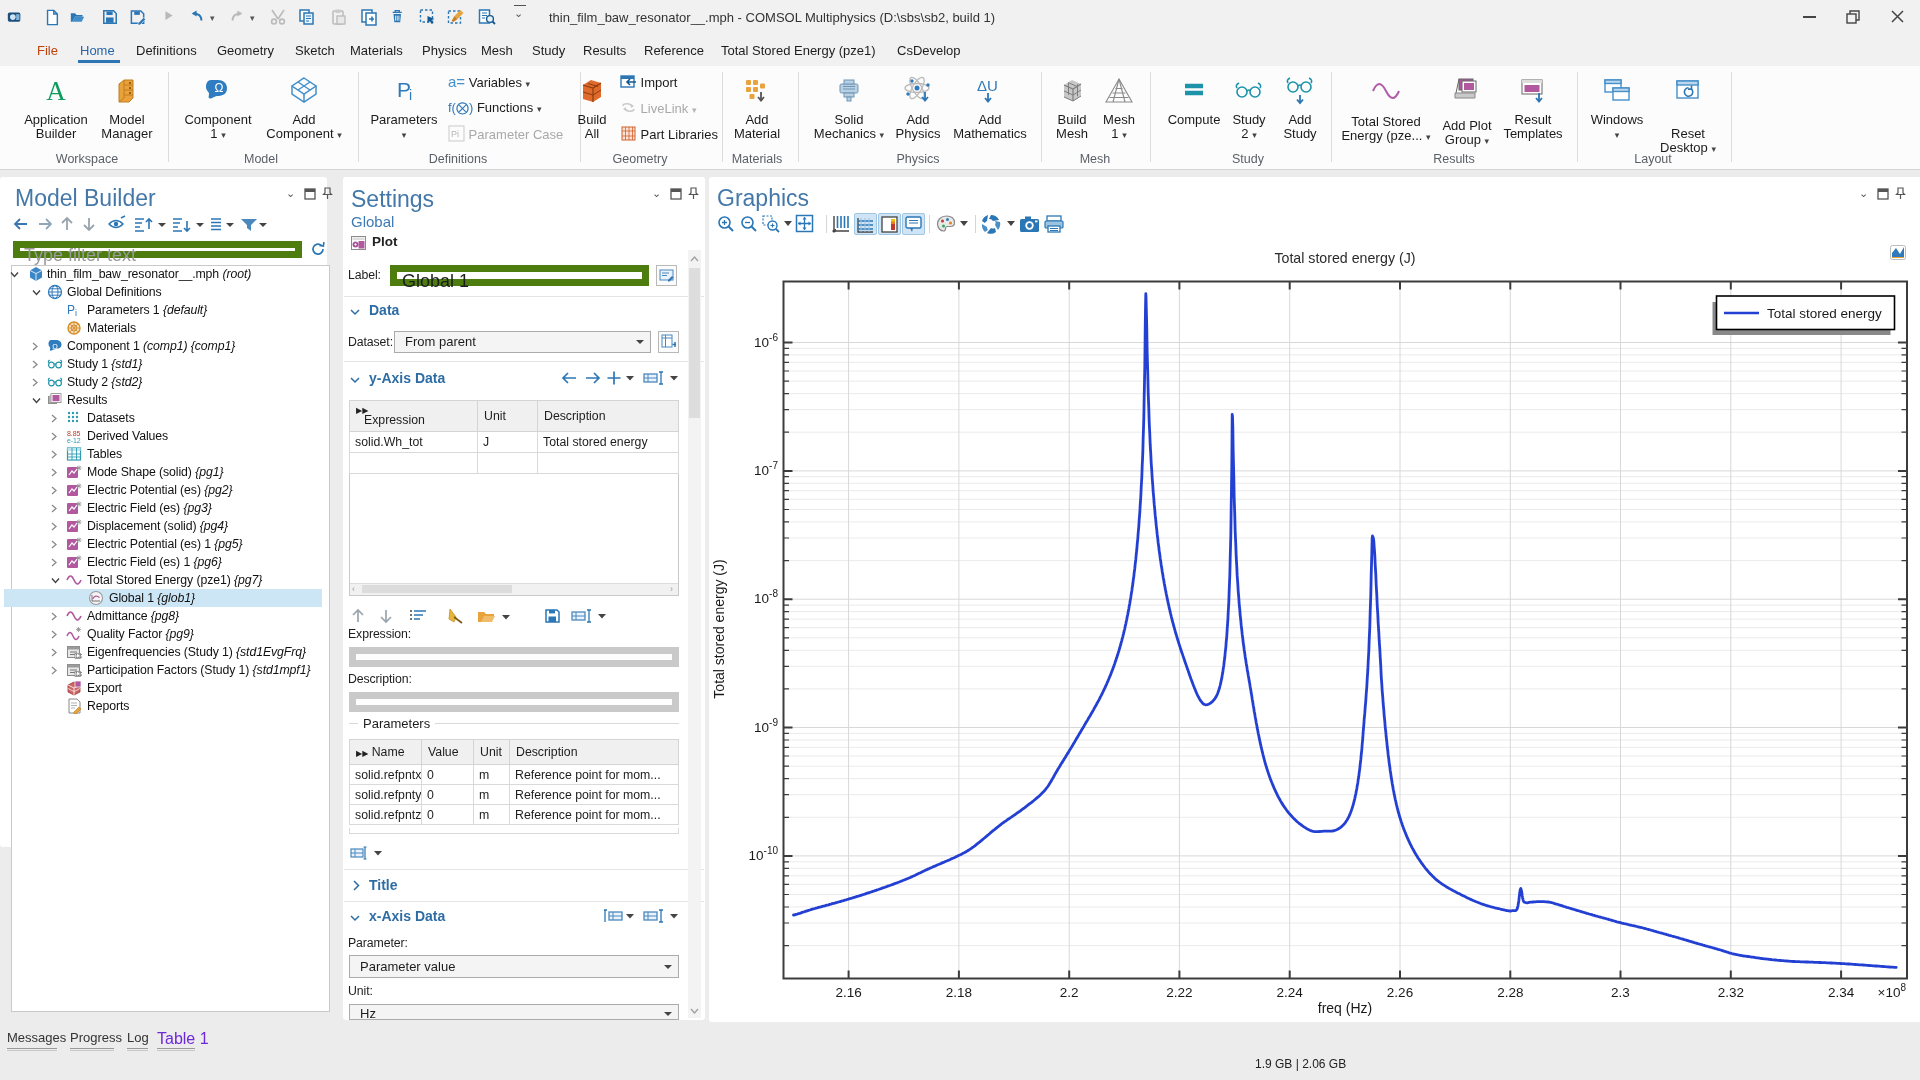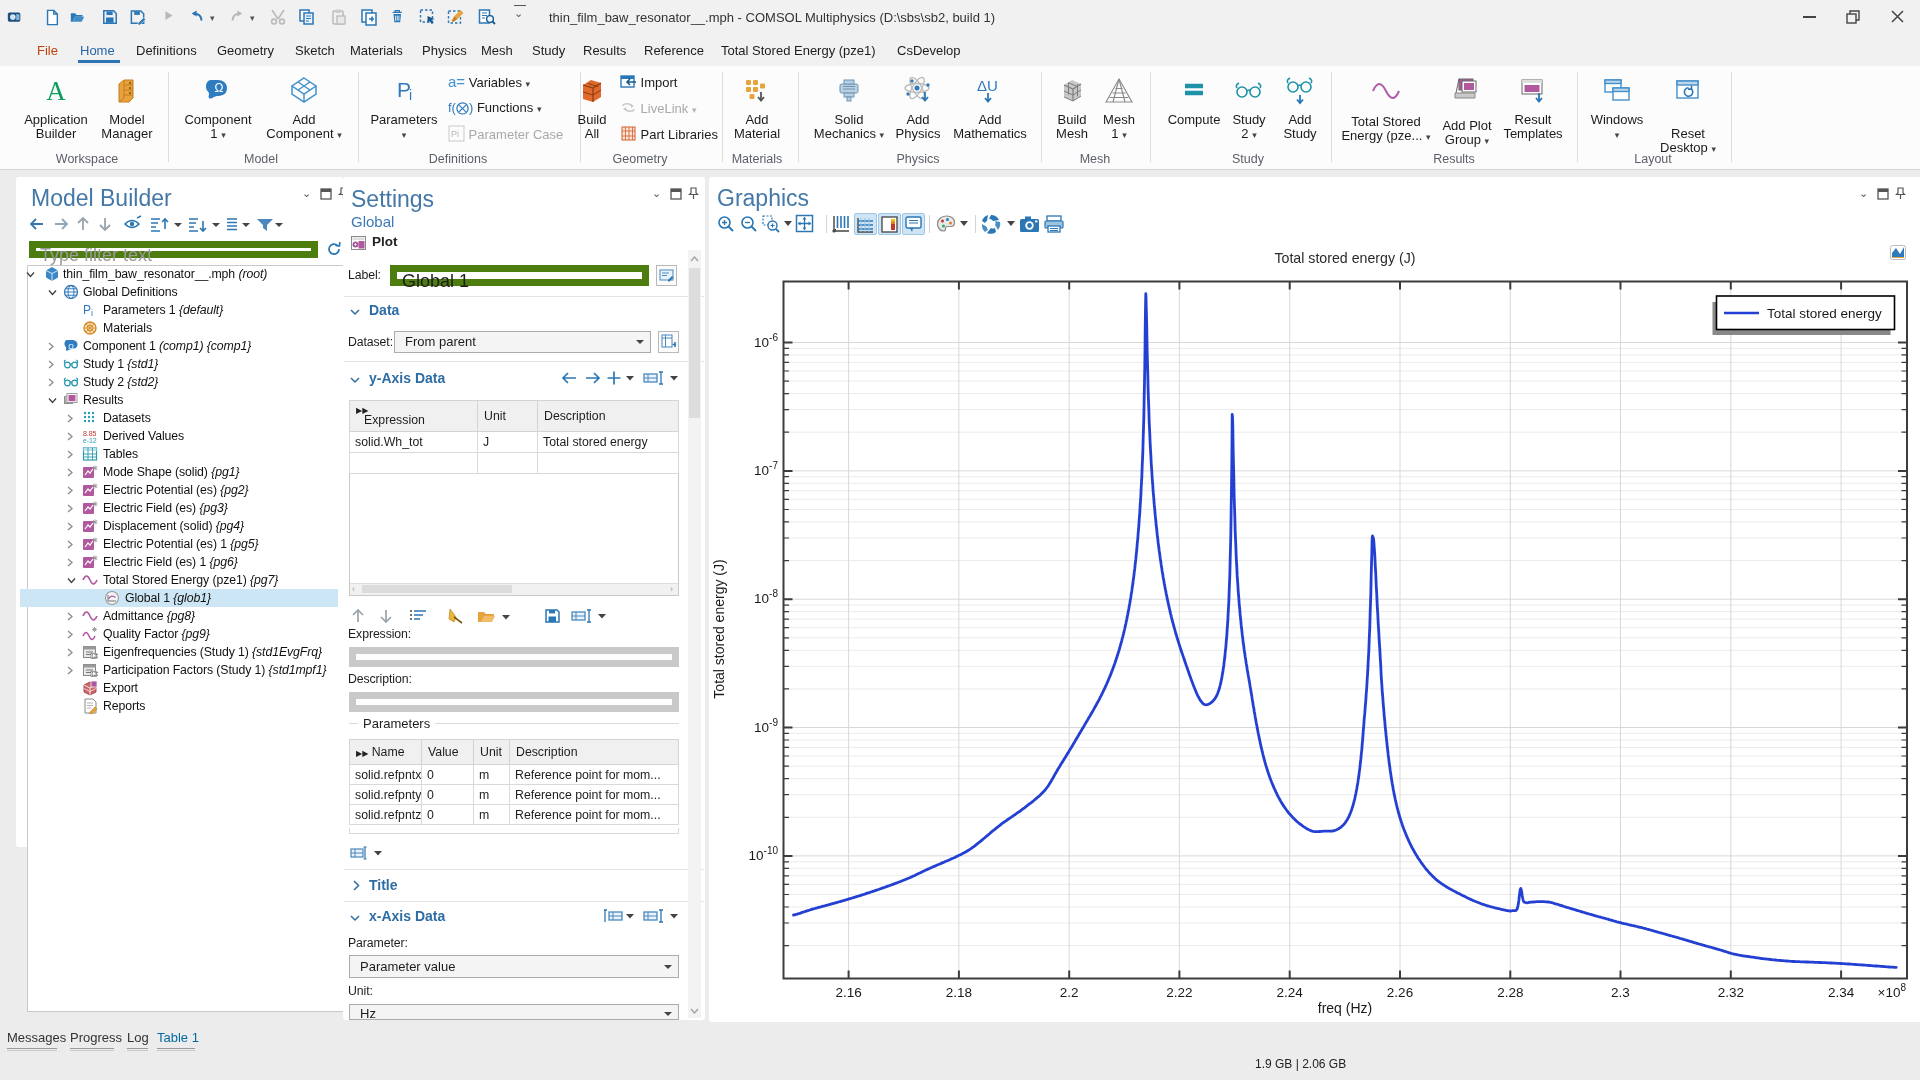--- a/index.html
+++ b/index.html
@@ -313,21 +313,21 @@
     <div class="rgl" style="left:201px">Model</div>
     <div class="rgl" style="left:398px">Definitions</div>
     <div class="rgl" style="left:580px">Geometry</div>
     <div class="rgl" style="left:697px">Materials</div>
     <div class="rgl" style="left:858px">Physics</div>
     <div class="rgl" style="left:1035px">Mesh</div>
     <div class="rgl" style="left:1188px">Study</div>
     <div class="rgl" style="left:1394px">Results</div>
     <div class="rgl" style="left:1593px">Layout</div>
   </div>
-<div class="panel" style="left:16px;top:177px;width:327px;height:670px">
+<div class="panel" style="left:0;top:177px;width:327px;height:670px">
     <div class="ptitle" style="left:15px;top:8px">Model Builder</div>
     <div class="abs" style="left:286px;top:10px;font-size:11px;color:#555">⌄</div>
     <svg class="abs" style="left:304px;top:11px" width="12" height="12" viewBox="0 0 12 12">
       <rect x="1" y="1" width="10" height="10" fill="none" stroke="#555" stroke-width="1.3"></rect>
       <rect x="1" y="1" width="10" height="3" fill="#555"></rect>
     </svg>
     <svg class="abs" style="left:322px;top:10px" width="11" height="13" viewBox="0 0 11 13">
       <path d="M3 1h5v5l1.5 1.5H1.5L3 6zM5.5 7.5V12" stroke="#555" stroke-width="1.2" fill="none"></path>
     </svg>
     <svg class="abs" style="left:13px;top:38px" width="265" height="18" viewBox="0 0 265 18">
@@ -1003,15 +1003,15 @@
   </div>
 <div class="abs" style="left:7px;top:1030px;font-size:13px;color:#333">Messages</div>
 <div class="abs" style="left:7px;top:1048px;width:50px;height:1px;background:#999"></div>
 <div class="abs" style="left:7px;top:1050px;width:50px;height:1px;background:#c8c8c8"></div>
 <div class="abs" style="left:70px;top:1030px;font-size:13px;color:#333">Progress</div>
 <div class="abs" style="left:70px;top:1048px;width:44px;height:1px;background:#999"></div>
 <div class="abs" style="left:70px;top:1050px;width:44px;height:1px;background:#c8c8c8"></div>
 <div class="abs" style="left:127px;top:1030px;font-size:13px;color:#333">Log</div>
 <div class="abs" style="left:127px;top:1048px;width:21px;height:1px;background:#999"></div>
 <div class="abs" style="left:127px;top:1050px;width:21px;height:1px;background:#c8c8c8"></div>
-<div class="abs" style="left:157px;top:1030px;font-size:13px;color:#0369a1">Table 1</div>
+<div class="abs" style="left:157px;top:1030px;font-size:16px;color:#6d28d9">Table 1</div>
 <div class="abs" style="left:157px;top:1048px;width:38px;height:1px;background:#999"></div>
 <div class="abs" style="left:157px;top:1050px;width:38px;height:1px;background:#c8c8c8"></div>
 <div class="abs" style="left:1255px;top:1057px;font-size:12px;color:#222">1.9 GB | 2.06 GB</div>
 </body></html>

